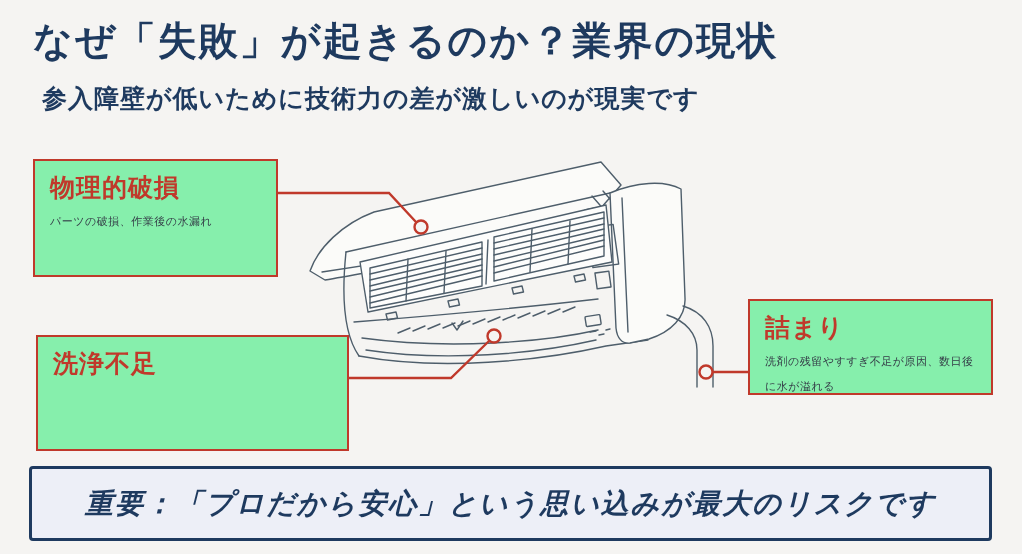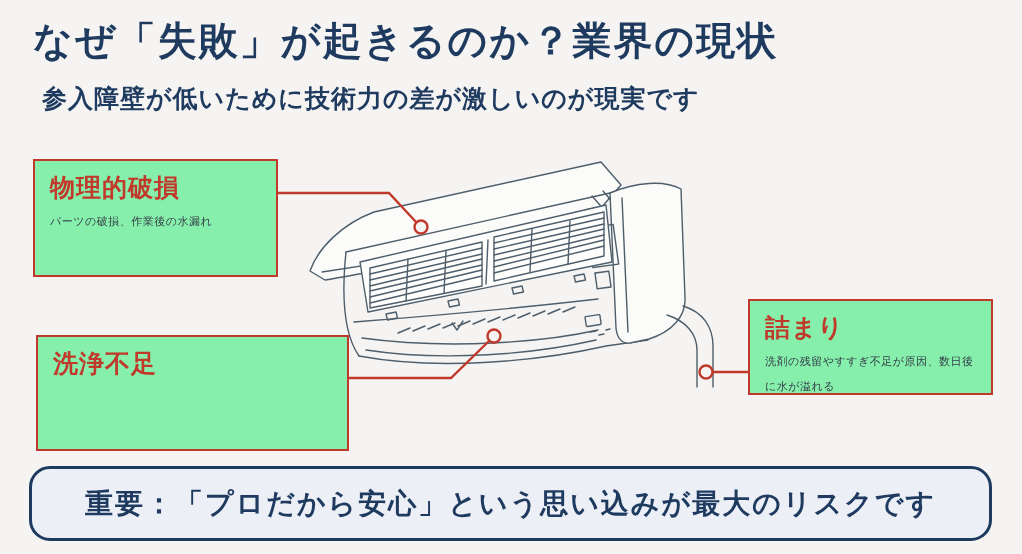--- a/index.html
+++ b/index.html
@@ -42,22 +42,22 @@
   }
   .callout p{
     margin:0;
     font-size:11px;line-height:25px;
     color:#343d47;letter-spacing:0.5px;
   }
   
   .banner{
     position:absolute;left:29px;top:466px;width:963px;height:75px;
     box-sizing:border-box;
-    background:#edeff7;border:3px solid #1e3a5f;border-radius:21px;
-    display:flex;align-items:center;justify-content:center;
+    background:#edeff7;border:3px solid #1e3a5f;border-radius:4px;
+    display:flex;align-items:center;justify-content:center;font-style:italic;
   }
   .banner p{
     margin:0;
     font-size:28px;font-weight:800;letter-spacing:2px;
     color:#1e3a5f;white-space:nowrap;
   }
 </style>
 </head>
 <body>
 

